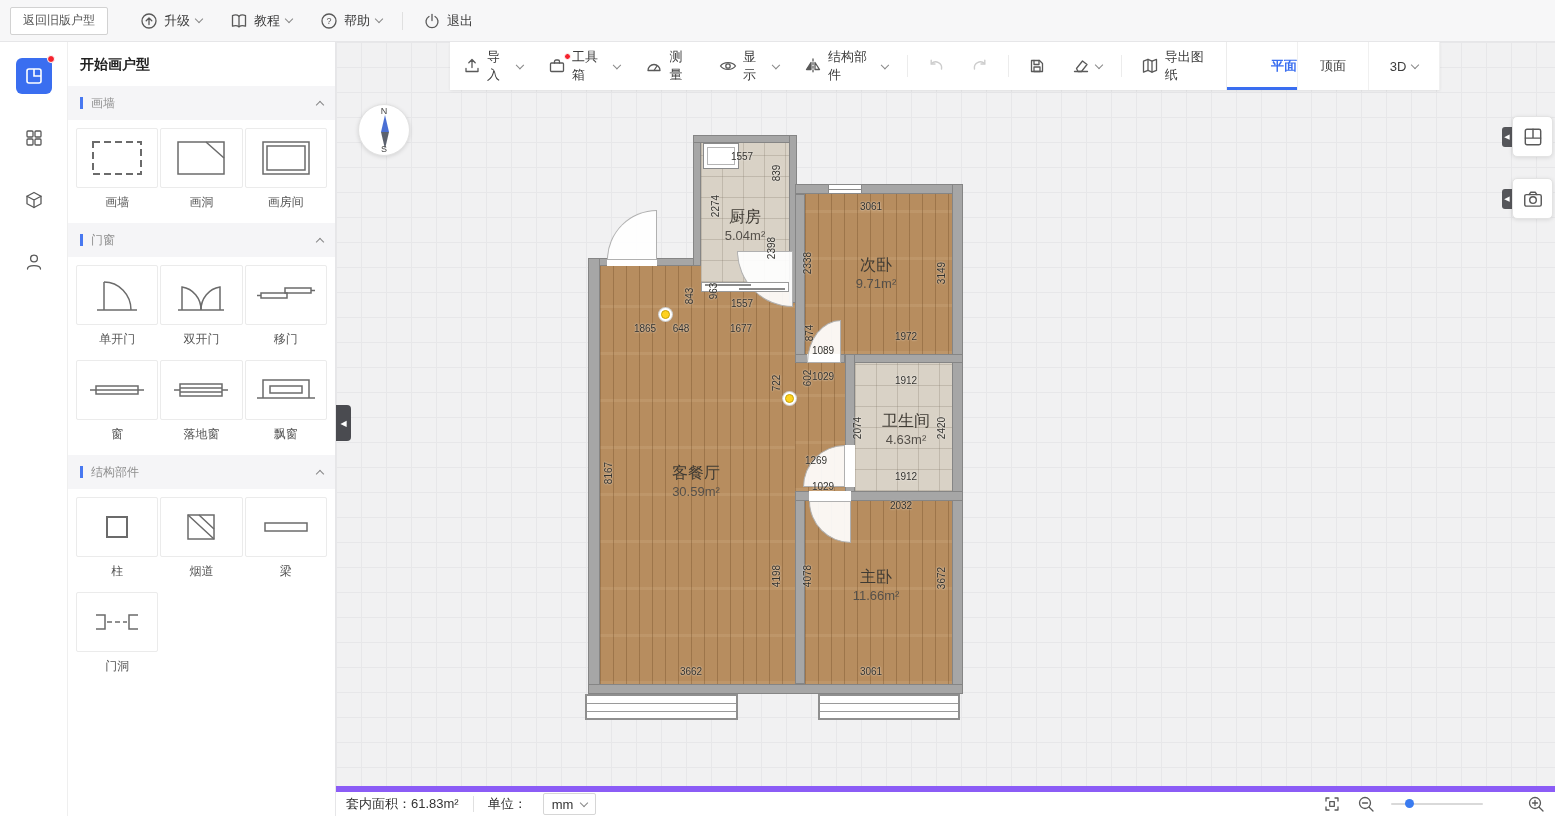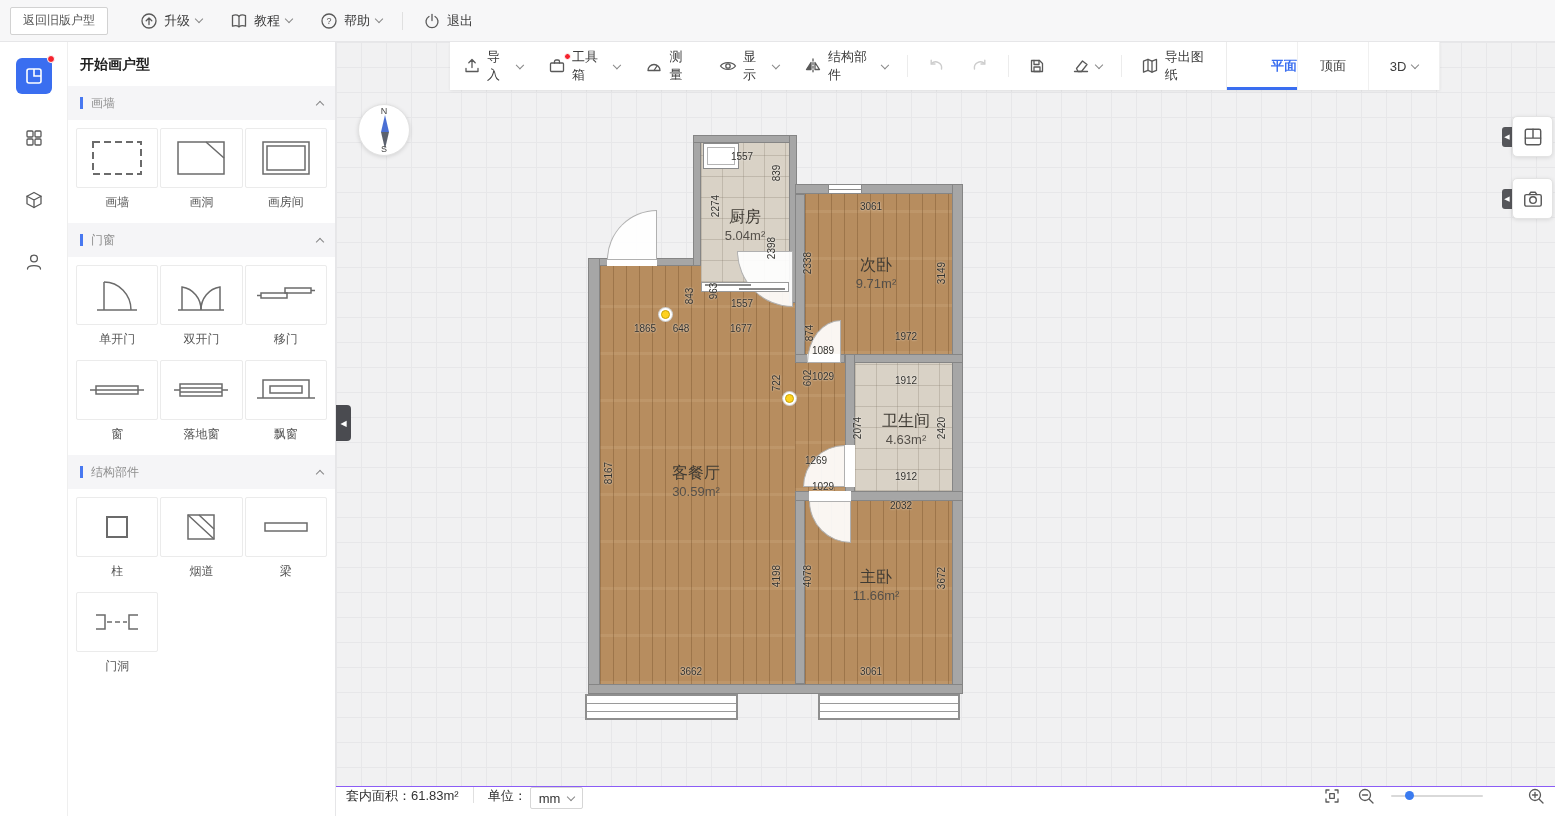--- a/index.html
+++ b/index.html
@@ -106,24 +106,24 @@
     border:1px solid #c9a40a; box-shadow:0 0 0 2px #fff,0 0 0 3px #cfcfcf; z-index:6; }
   .fp-labels { position:absolute; inset:0; z-index:7; }
   .dim { position:absolute; transform:translate(-50%,-50%); font-size:10px; color:#33322e;
     white-space:nowrap; text-shadow:0 0 2px rgba(255,255,255,0.85); }
   .dim.v { transform:translate(-50%,-50%) rotate(-90deg); }
   .room-label { position:absolute; transform:translate(-50%,-50%); text-align:center; white-space:nowrap; cursor:pointer; }
   .room-label .rname { font-size:16px; color:#3e3a33; }
   .room-label .rarea { font-size:13px; color:#55504a; }
 
   
-  .statusbar { height:30px; background:#fff; border-top:1px solid #8b5cf6; display:flex; align-items:flex-start; padding:0 10px; }
+  .statusbar { height:30px; background:#fff; border-top:6px solid #8b5cf6; display:flex; align-items:center; padding:0 10px; }
   .sb-div { width:1px; height:16px; background:#e0e0e0; margin:0 14px; }
   .unit-select { display:flex; align-items:center; gap:8px; border:1px solid #d6d6d6; border-radius:2px;
-    height:22px; padding:0 8px; background:#fff; cursor:pointer; margin-left:3px; }
+    height:22px; padding:0 8px; background:#fff; cursor:pointer; margin-left:16px; }
   .sb-right { margin-left:auto; display:flex; align-items:center; gap:16px; }
   .slider { position:relative; width:92px; height:2px; background:#d9d9d9; border-radius:1px; }
   .slider .knob { position:absolute; top:-4px; left:14px; width:9px; height:9px; background:#3a7bf0; border-radius:50%; cursor:pointer; }
 </style>
 </head>
 <body>
 
 <div class="app">
 
   <header class="topbar">

